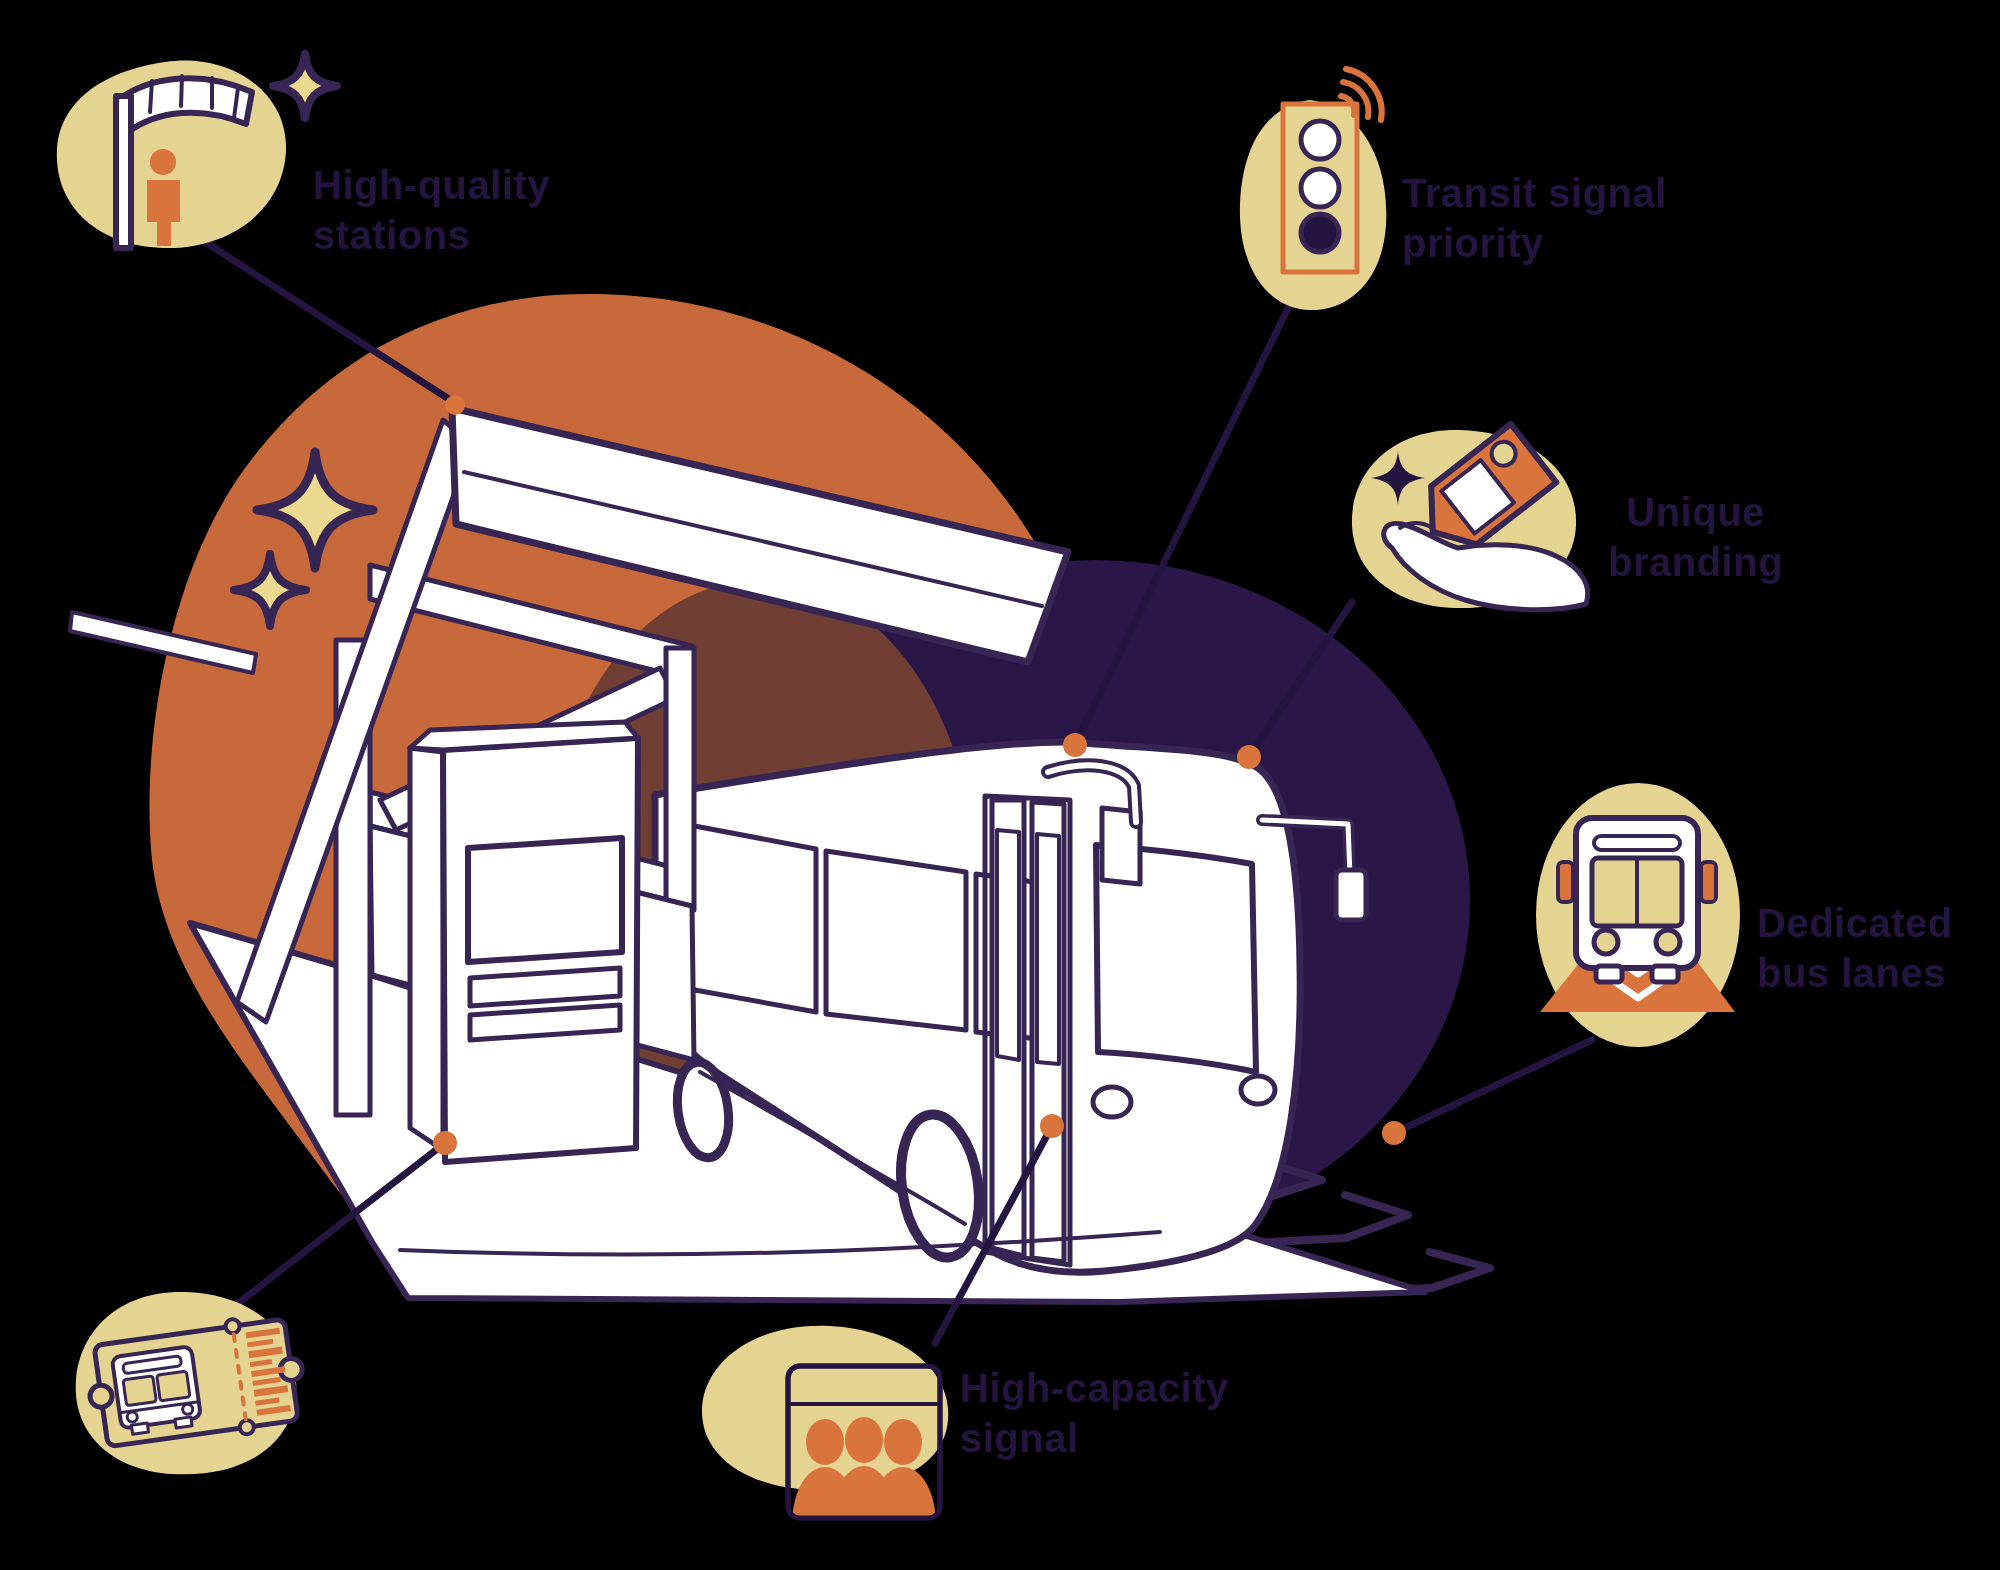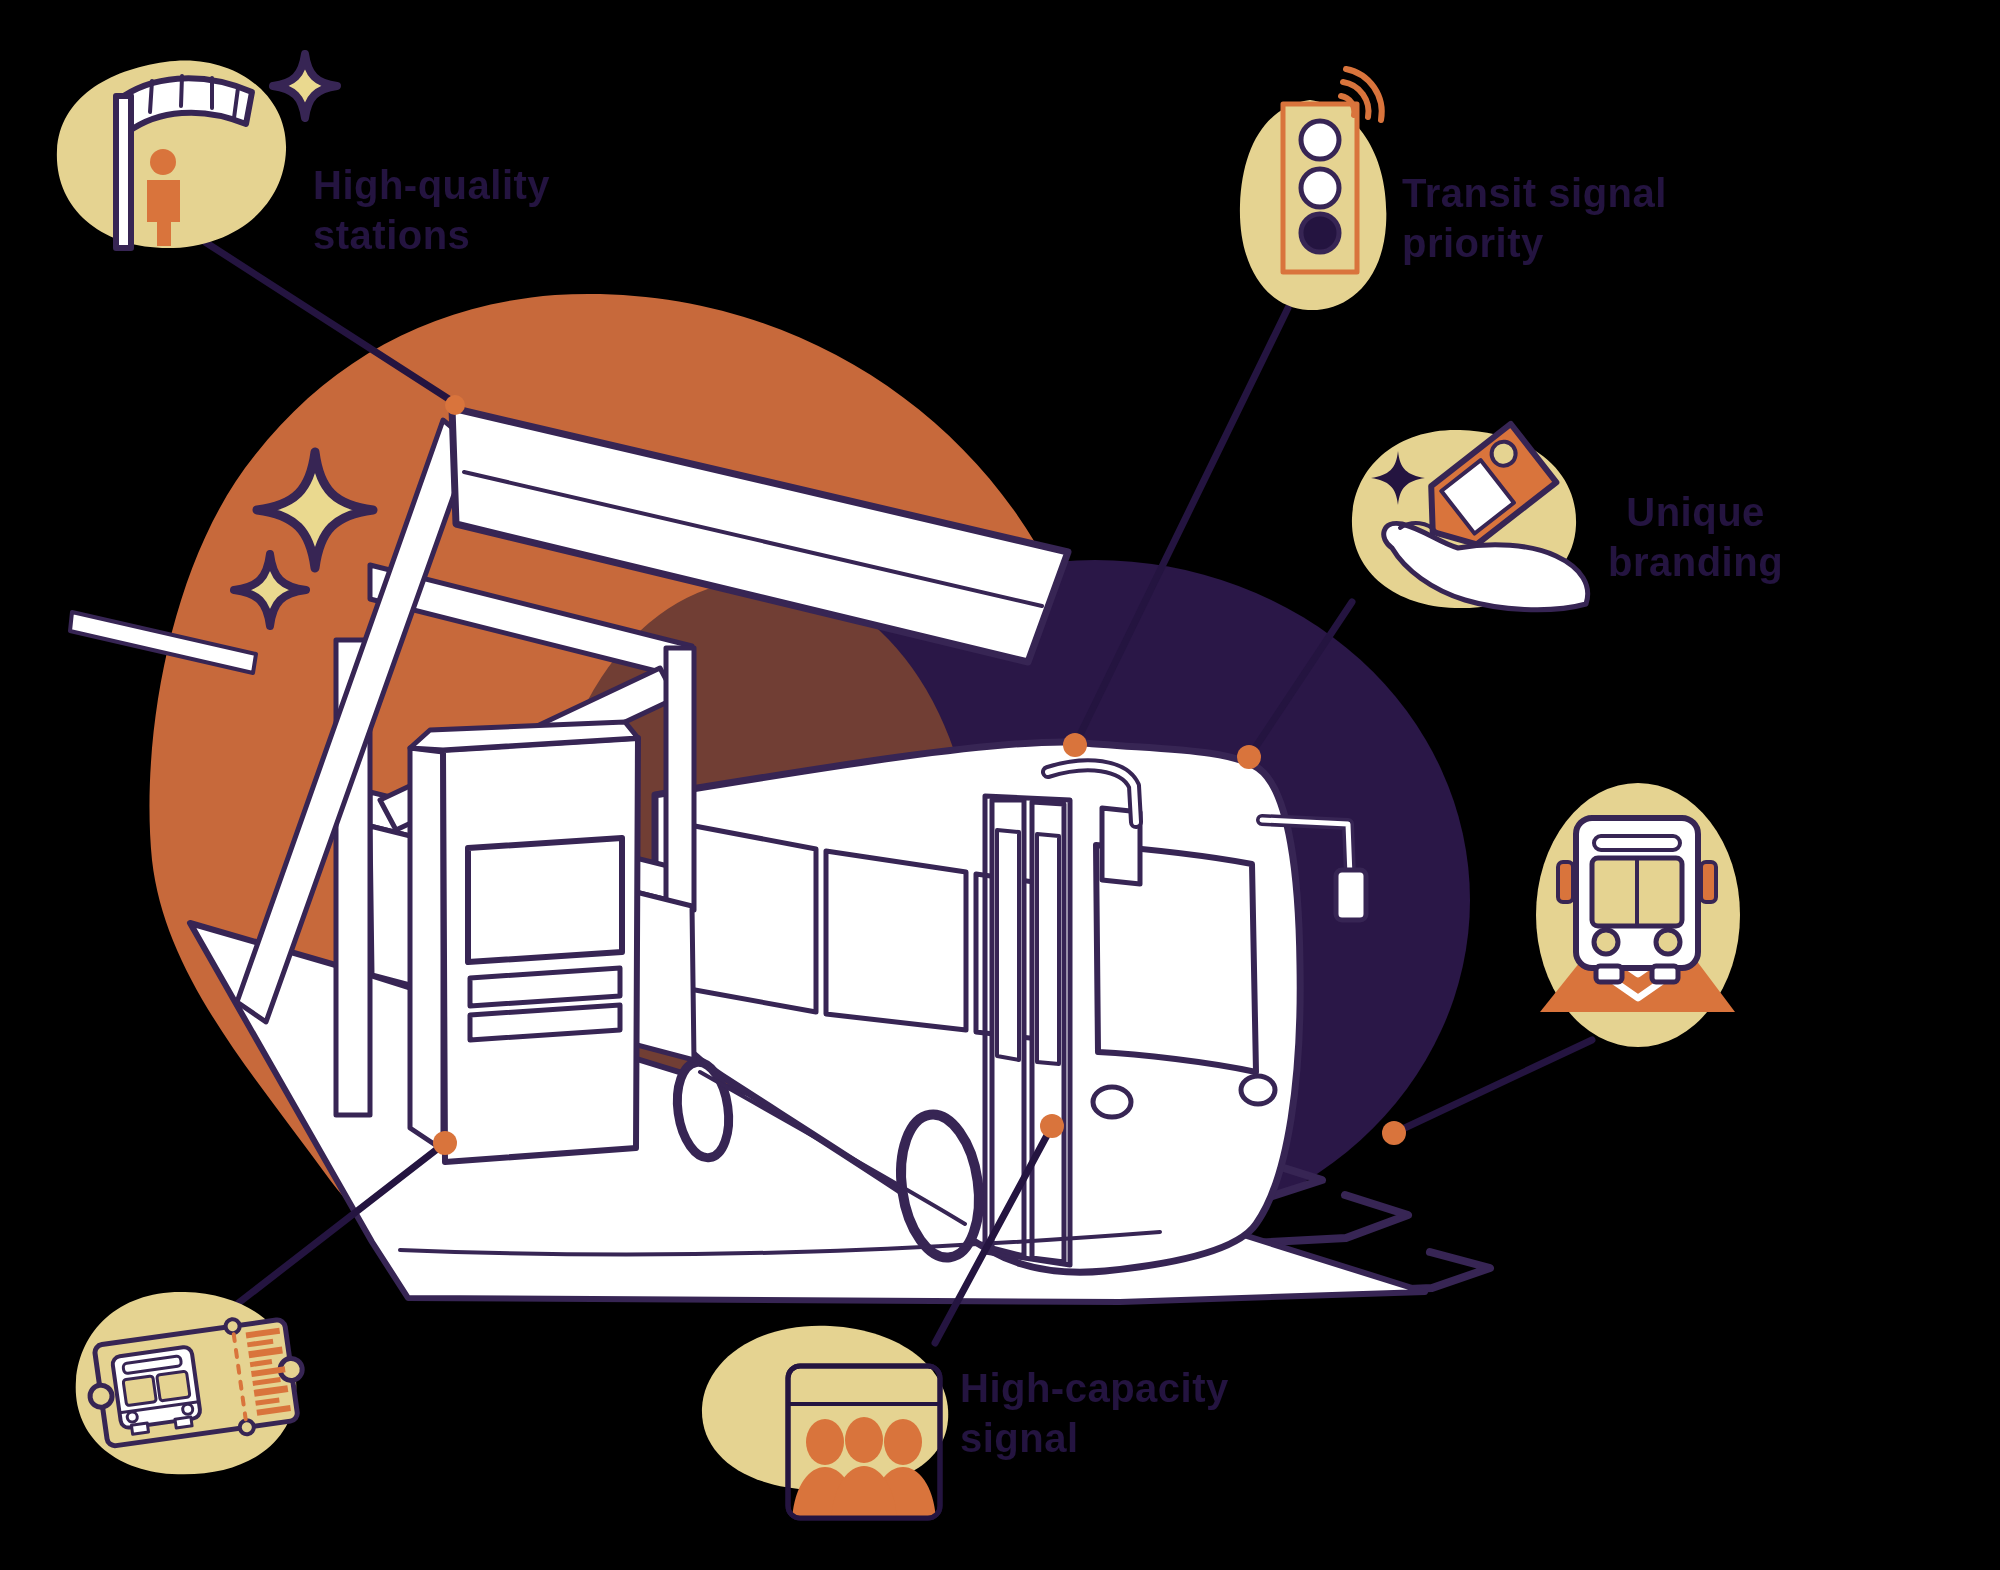--- a/index.html
+++ b/index.html
@@ -241,15 +241,17 @@
     </g>
   </g>
 </svg>
 
 <div class="callout-label" style="left:313px;top:160px;">High-quality
 stations</div>
 <div class="callout-label" style="left:1402px;top:155px;margin-top:13px;">Transit signal
 priority</div>
 <div class="callout-label" style="left:1608px;top:487px;text-align:center;">Unique
 branding</div>
+<div class="callout-label" style="left:1757px;top:898px;">Dedicated
+bus lanes</div>
 <div class="callout-label" style="left:960px;top:1363px;">High-capacity
 signal</div>
 </div>
 
 </body></html>

